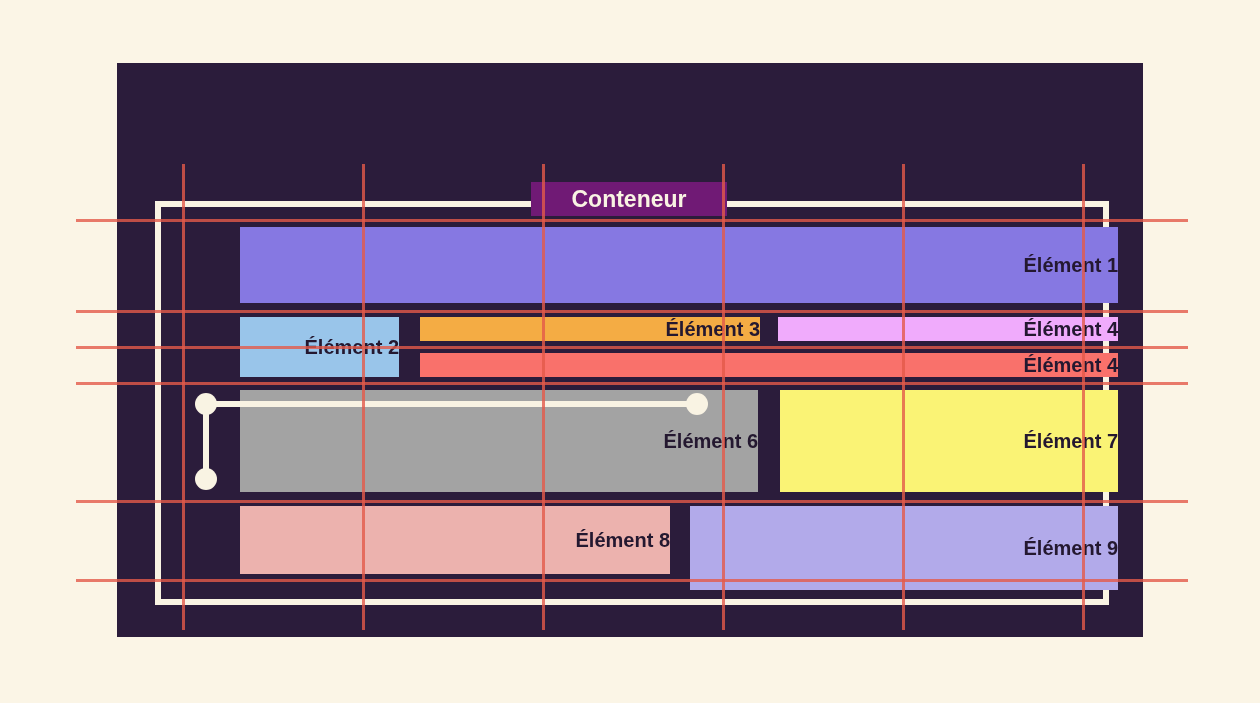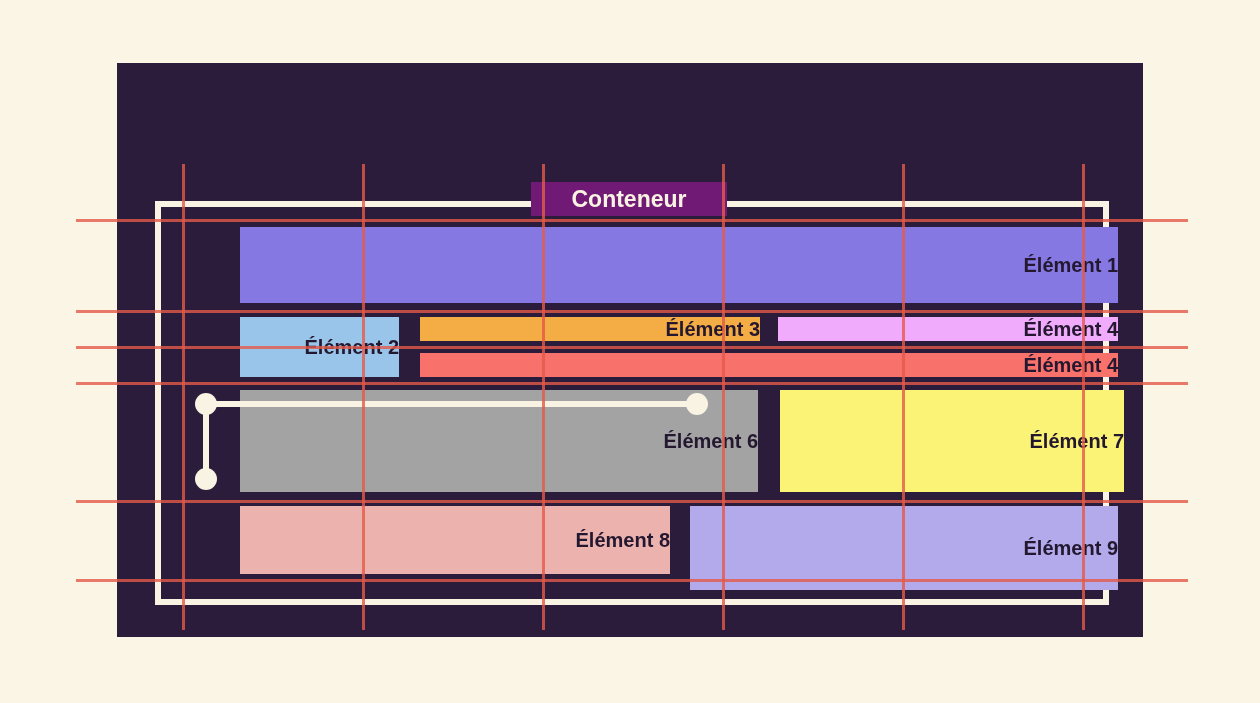--- a/index.html
+++ b/index.html
@@ -62,21 +62,21 @@
       </div>
       <div class="grid-el" style="left: 730px; top: 317px; width: 340px; height: 24px; background: #f0abfc;">
         <span>Élément 4</span>
       </div>
       <div class="grid-el" style="left: 372px; top: 353px; width: 698px; height: 24px; background: rgb(249, 113, 107);">
         <span>Élément 4</span>
       </div>
       <div class="grid-el" style="left: 192px; top: 390px; width: 518px; height: 102px; background: #a3a3a3;">
         <span>Élément 6</span>
       </div>
-      <div class="grid-el" style="left: 732px; top: 390px; width: 338px; height: 102px; background: rgb(250, 243, 117); padding-left: 6px;">
+      <div class="grid-el" style="left: 732px; top: 390px; width: 338px; height: 102px; background: rgb(250, 243, 117);">
         <span>Élément 7</span>
       </div>
       <div class="grid-el" style="left: 192px; top: 506px; width: 430px; height: 68px; background: rgb(236, 178, 174);">
         <span>Élément 8</span>
       </div>
       <div class="grid-el" style="left: 642px; top: 506px; width: 428px; height: 84px; background: rgb(178, 170, 234);">
         <span>Élément 9</span>
       </div>
     </div>
 

